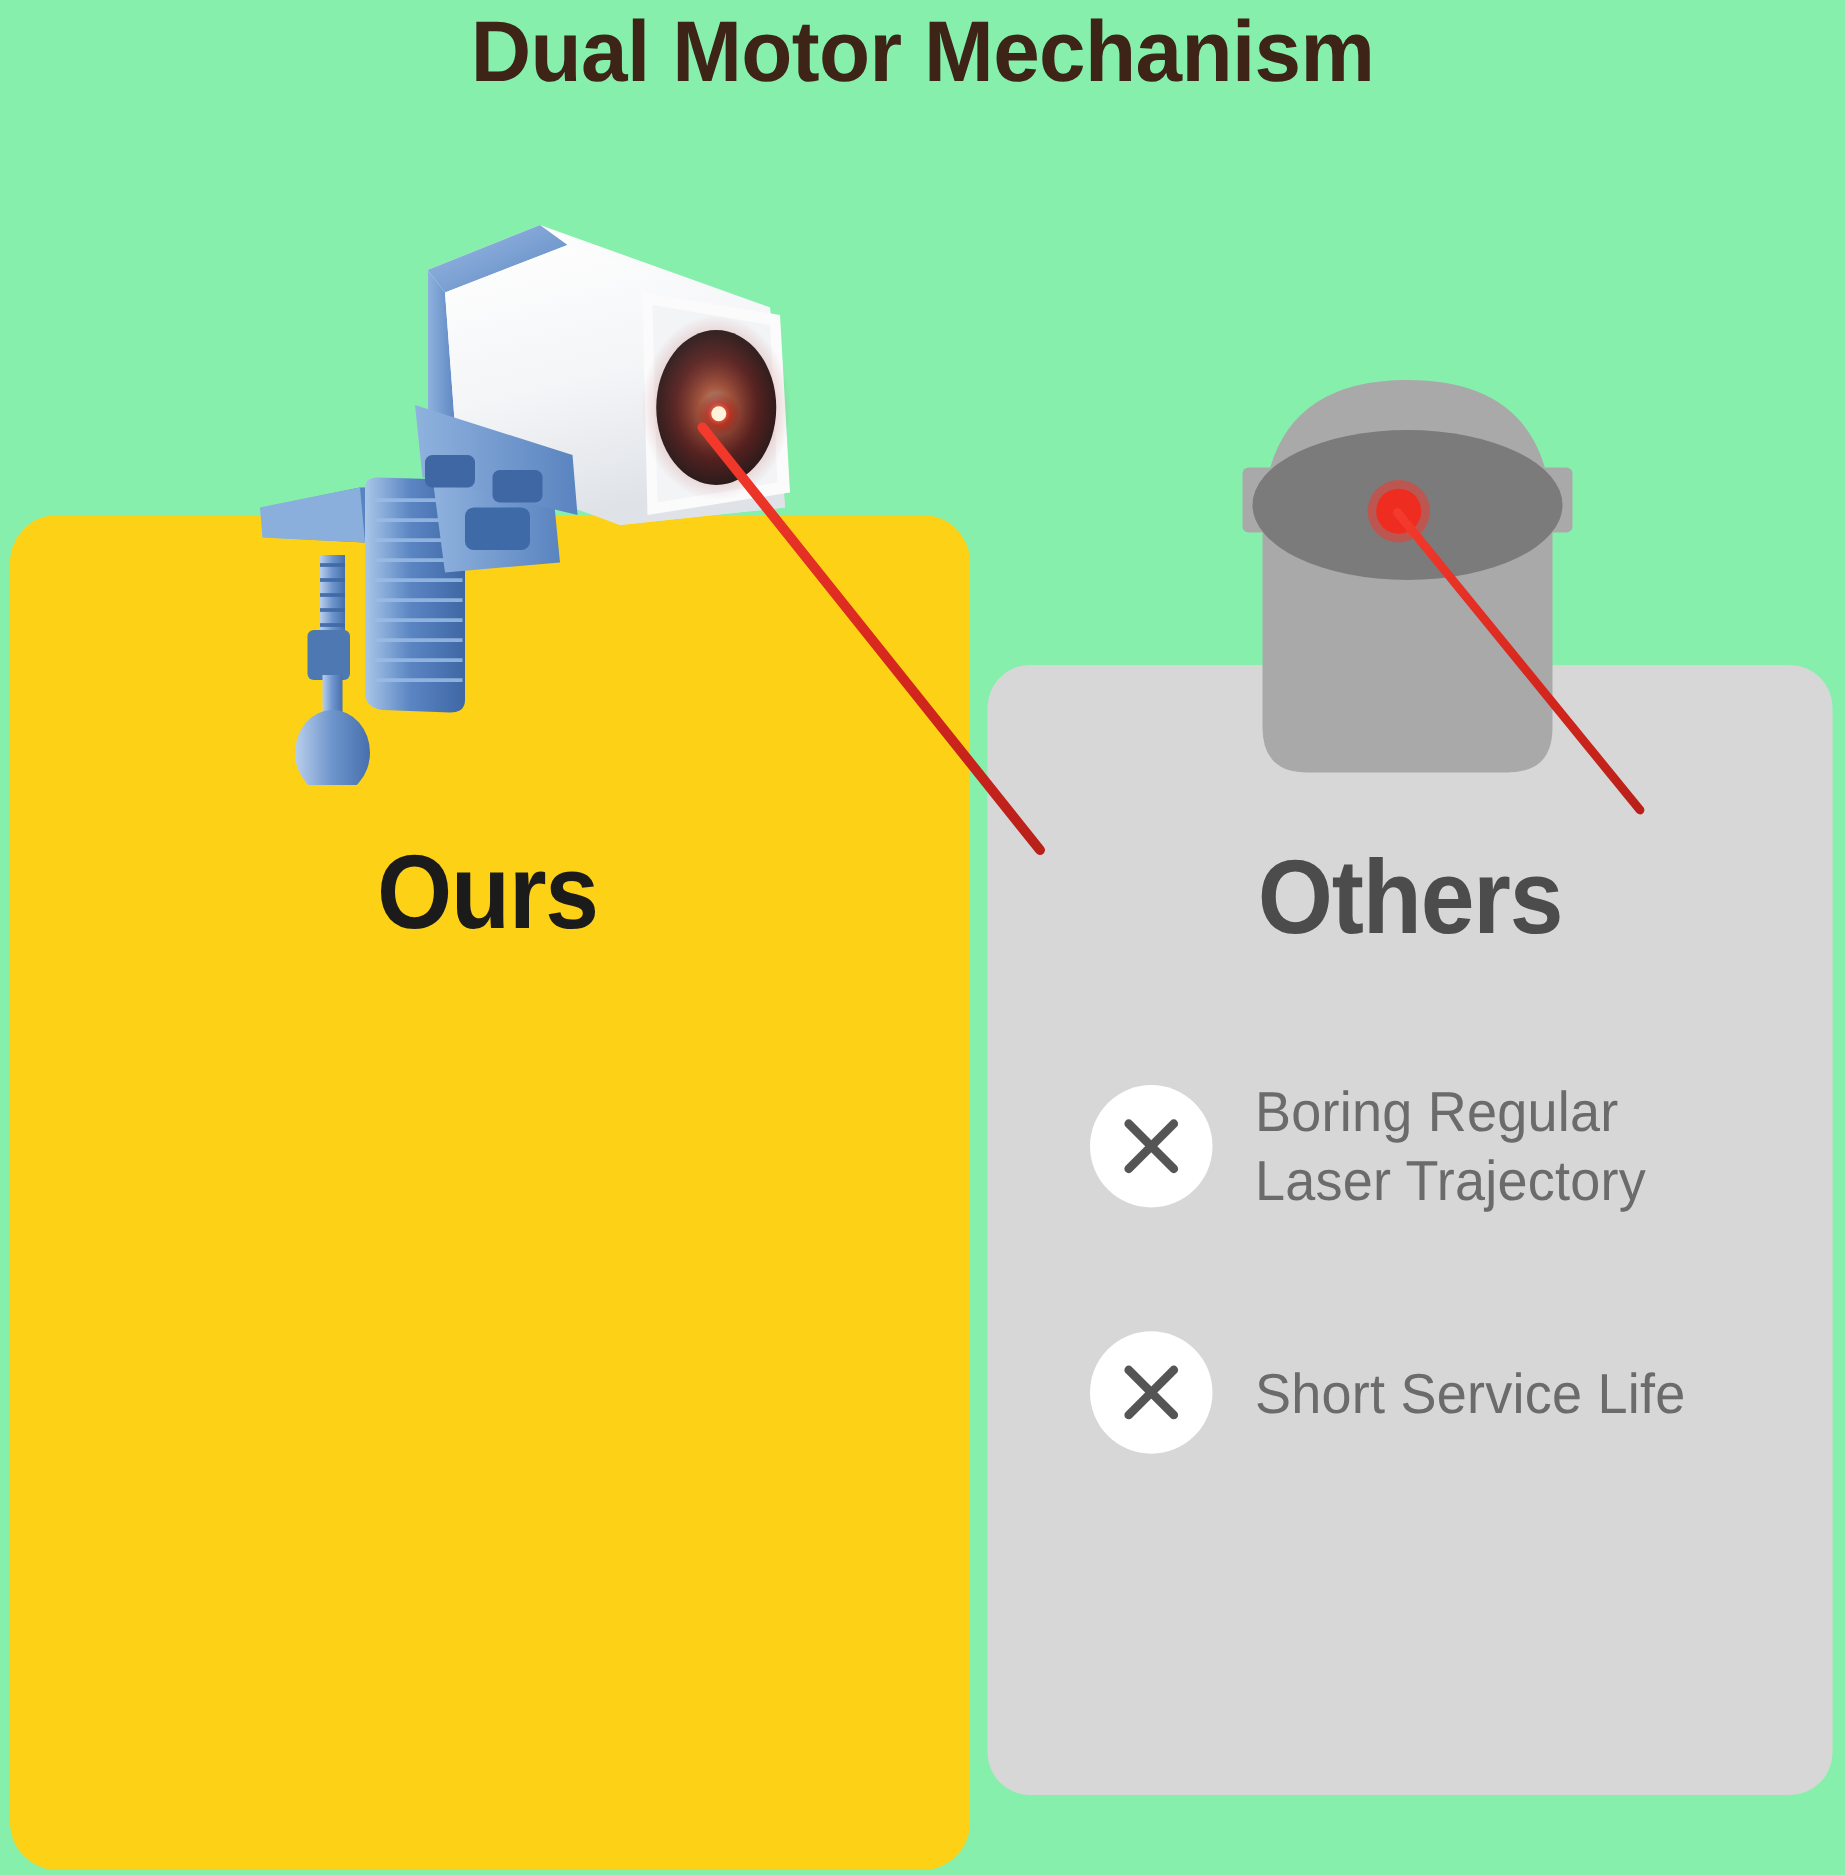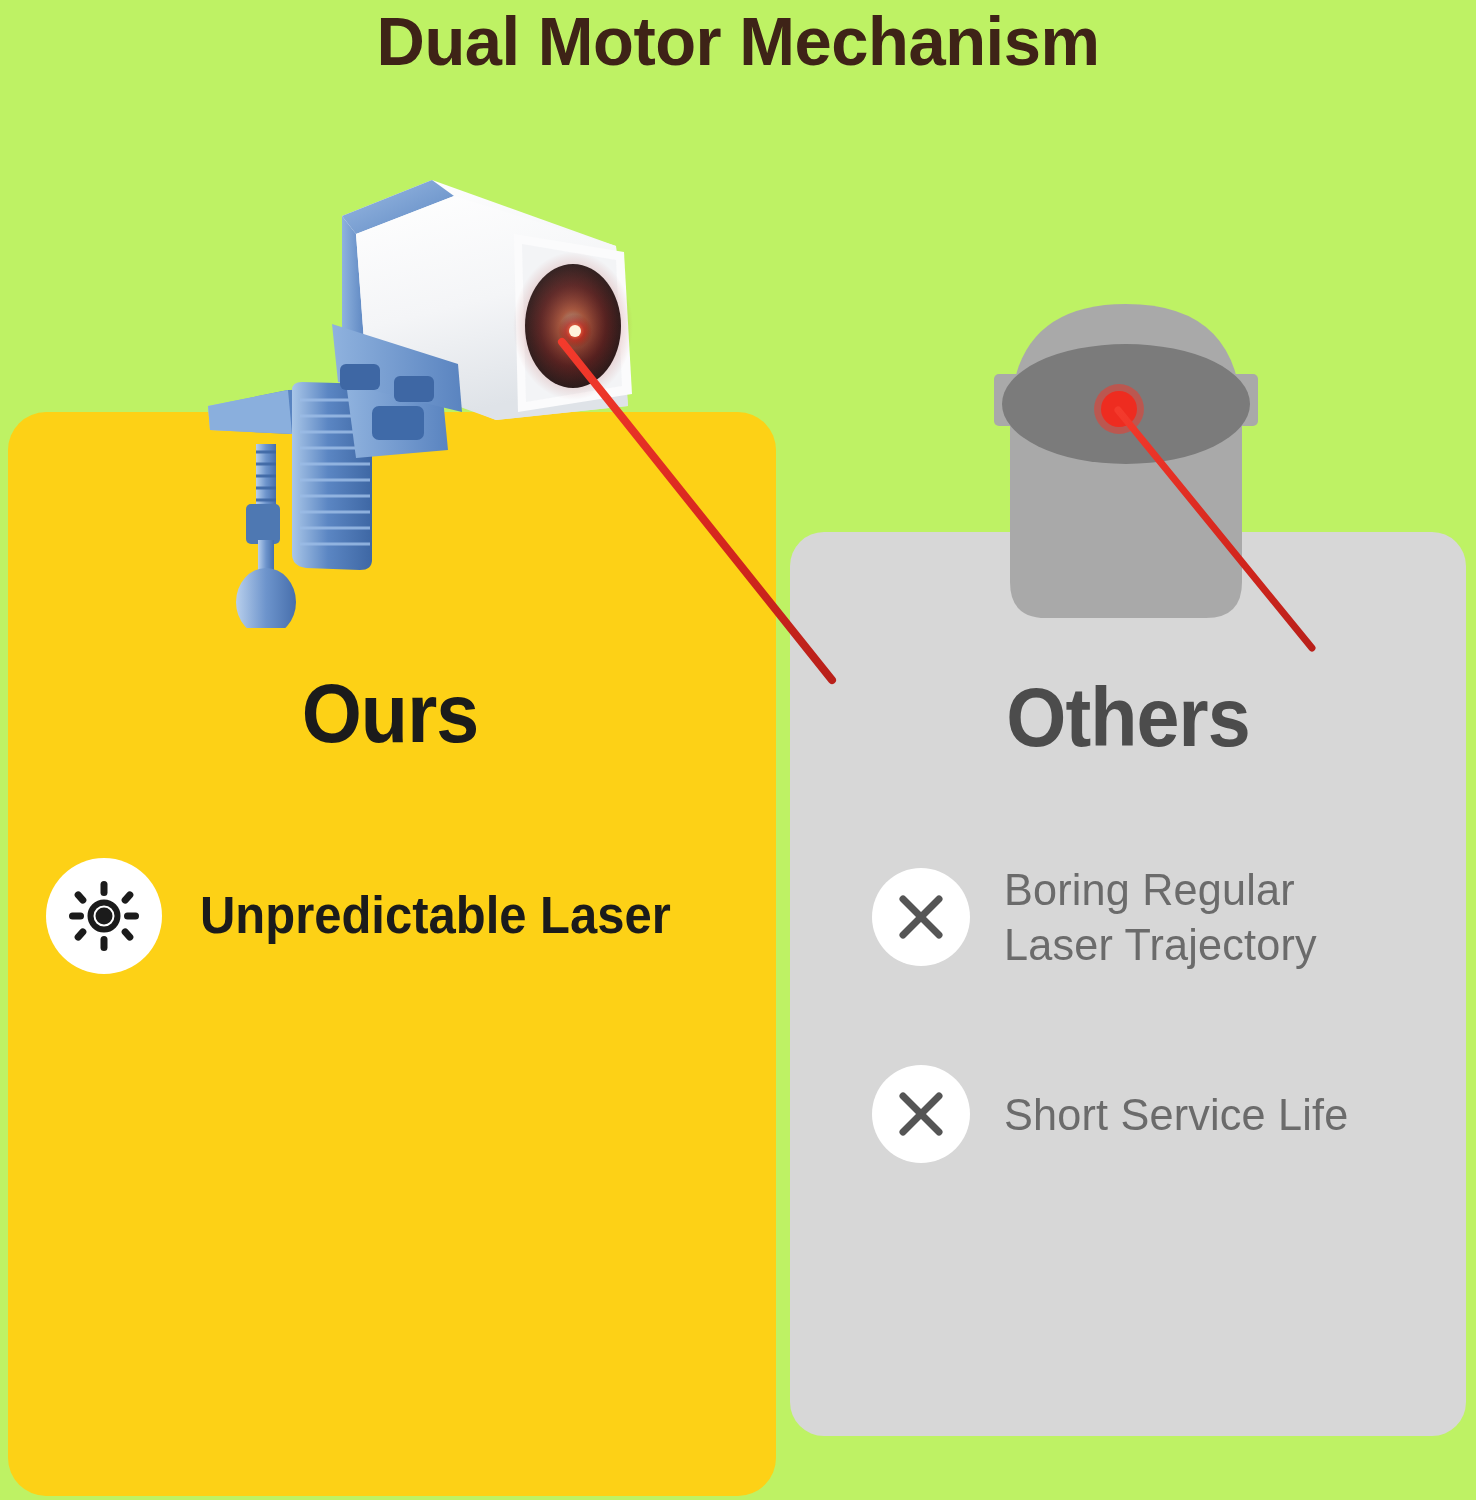--- a/index.html
+++ b/index.html
@@ -8,21 +8,21 @@
     background: #ffffff;
   }
   body {
     font-family: "Liberation Sans", sans-serif;
     -webkit-font-smoothing: antialiased;
   }
   #stage {
     position: relative;
     width: 1476px;
     height: 1500px;
-    background: #bef264;
+    background: #86efac;
     overflow: hidden;
   }
 
   
   #page-title {
     position: absolute;
     left: 0;
     top: 2px;
     width: 1476px;
     text-align: center;
@@ -305,39 +305,20 @@
     </defs>
     <line x1="10" y1="10" x2="204" y2="248" stroke="url(#beamOthers)" stroke-width="7" stroke-linecap="round"></line>
   </svg>
 
   <div class="col-heading" id="heading-ours">Ours</div>
 
   <div class="col-heading" id="heading-others">Others</div>
 
   <div class="feature-list" id="features-ours">
 
-    <div class="feature-row">
-      <span class="badge">
-        <svg width="74" height="74" viewBox="0 0 74 74" xmlns="http://www.w3.org/2000/svg">
-          <g fill="#1B1B1B">
-            <circle cx="37" cy="37" r="13.5" fill="none" stroke="#1B1B1B" stroke-width="6"></circle>
-            <circle cx="37" cy="37" r="8.5"></circle>
-            <rect x="33.5" y="2" width="7" height="15" rx="3.5"></rect>
-            <rect x="33.5" y="57" width="7" height="15" rx="3.5"></rect>
-            <rect x="2" y="33.5" width="15" height="7" rx="3.5"></rect>
-            <rect x="57" y="33.5" width="15" height="7" rx="3.5"></rect>
-            <rect x="10" y="11.5" width="7" height="14" rx="3.5" transform="rotate(-42 13.5 18.5)"></rect>
-            <rect x="57" y="11.5" width="7" height="14" rx="3.5" transform="rotate(42 60.5 18.5)"></rect>
-            <rect x="10" y="48.5" width="7" height="14" rx="3.5" transform="rotate(42 13.5 55.5)"></rect>
-            <rect x="57" y="48.5" width="7" height="14" rx="3.5" transform="rotate(-42 60.5 55.5)"></rect>
-          </g>
-        </svg>
-      </span>
-      <span class="feature-text">Unpredictable Laser</span>
-    </div>
 
 
 
   </div>
 
   <div class="feature-list" id="features-others">
 
     <div class="feature-row">
       <span class="badge">
         <svg width="54" height="54" viewBox="0 0 54 54" xmlns="http://www.w3.org/2000/svg">

